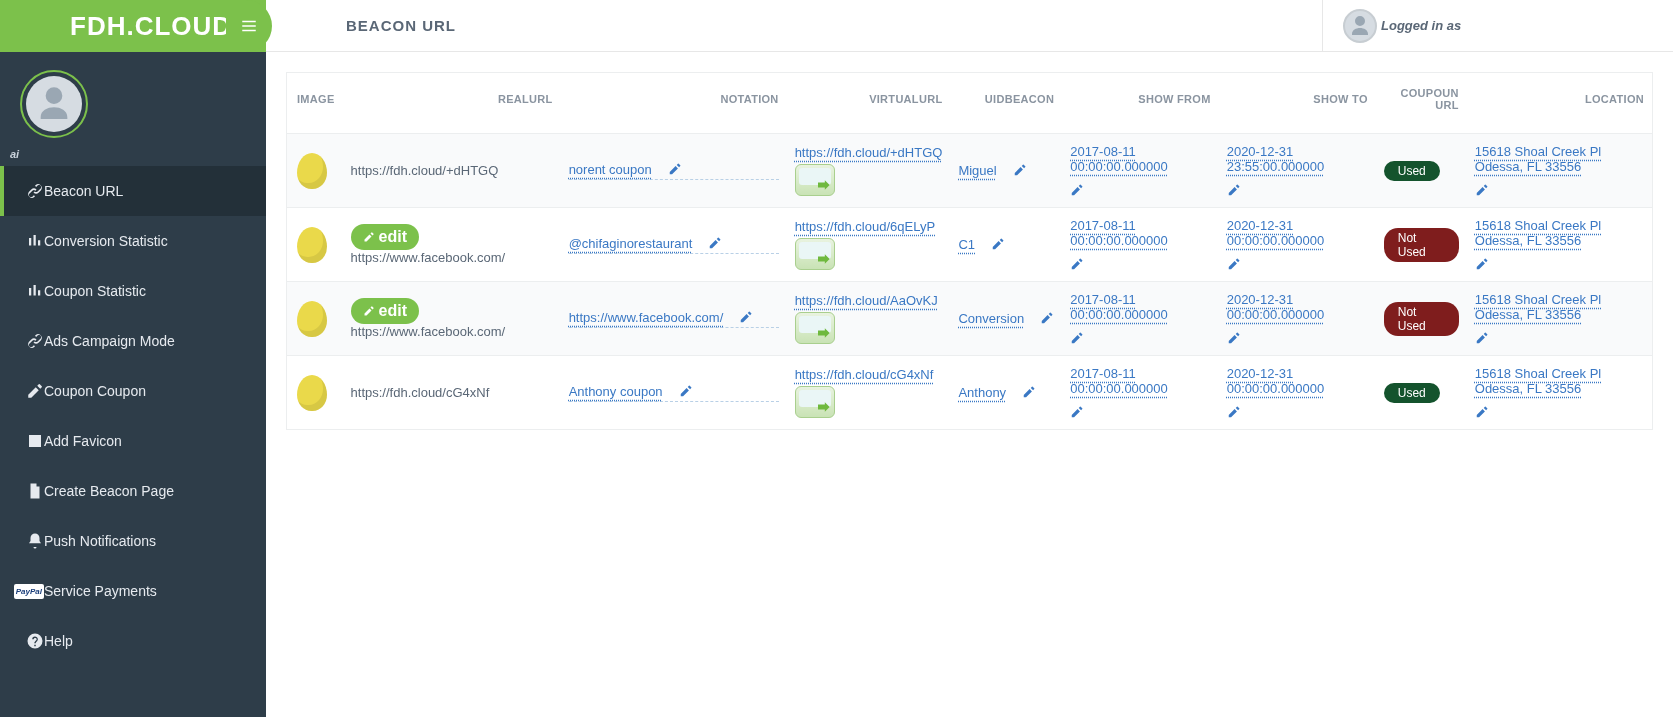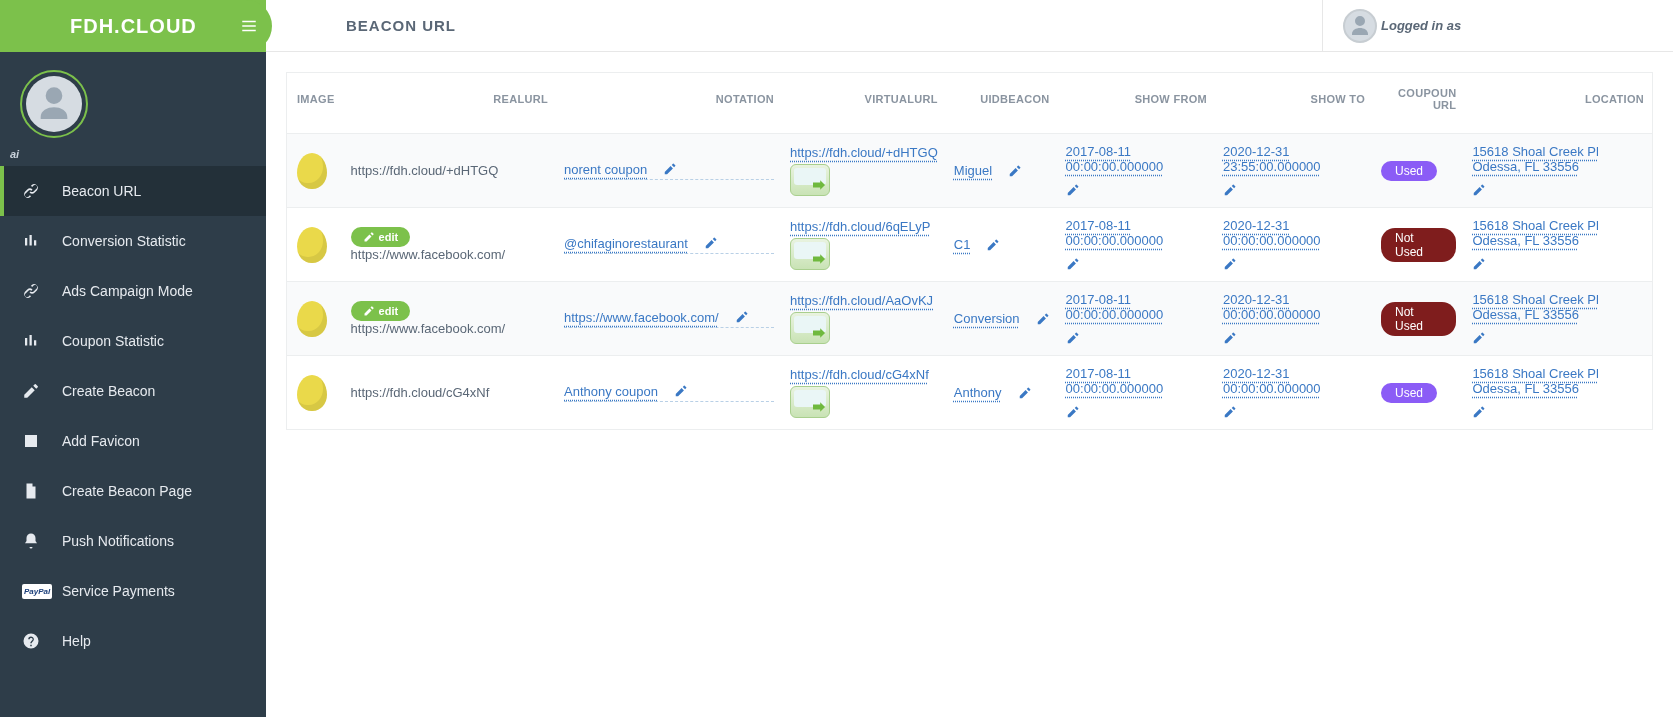--- a/index.html
+++ b/index.html
@@ -1,59 +1,59 @@
 <!DOCTYPE html>
 <html><head>
 <meta charset="utf-8">
 <style>
 *{margin:0;padding:0;box-sizing:border-box}
 body{font-family:Arial,Helvetica,sans-serif;font-size:13px;color:#5a6776;background:#fff}
 .app{display:flex;min-height:717px}
 .sidebar{width:266px;background:#2e3d49;color:#fff;flex-shrink:0}
 .brand-wrap{background:#7cc14b;height:52px;display:flex;align-items:center;padding-left:70px;position:relative}
-.brand{font-size:20px;font-weight:800;letter-spacing:1px;color:#fff}
+.brand{font-size:26px;font-weight:800;letter-spacing:1px;color:#fff}
 .toggle{position:absolute;right:-6px;top:0;height:52px;width:46px;display:flex;align-items:center;justify-content:center;background:#7cc14b;border-top-right-radius:30px;border-bottom-right-radius:30px}
 .toggle svg{width:22px;height:18px;fill:#fff}
 .avatar-wrap{display:flex;justify-content:flex-start;padding:18px 0 10px 20px}
 .avatar-ring{width:68px;height:68px;border-radius:50%;border:2px solid #7cc14b;display:flex;align-items:center;justify-content:center;background:#2e3d49}
 .avatar-inner{width:56px;height:56px;border-radius:50%;background:#d6dce2;display:flex;align-items:center;justify-content:center}
 .avatar-inner svg{width:40px;height:40px;fill:#9aa7b3}
 .ai{font-size:11px;font-weight:700;color:#c9d2db;padding-left:10px;padding-bottom:6px;font-style:italic}
 .nav-item{display:flex;align-items:center;height:50px;padding:0 22px;color:#e6eaef;font-size:14px;cursor:pointer}
 .nav-item.active{background:#233039;border-left:4px solid #7cc14b;padding-left:18px}
-.nav-ico{width:22px;display:flex;align-items:center;justify-content:flex-start;margin-right:18px}
+.nav-ico{width:22px;display:flex;align-items:center;justify-content:flex-end;}
 .nav-ico svg{width:18px;height:18px;fill:#e6eaef}
 .main{flex:1;display:flex;flex-direction:column;background:#fff;min-width:0}
 .topbar{height:52px;border-bottom:1px solid #e7e7e7;display:flex;align-items:center}
 .topbar-left{flex:1;border-right:1px solid #e7e7e7;height:100%;display:flex;align-items:center;padding-left:80px}
 .page-title{font-size:15px;font-weight:700;color:#5a6776;letter-spacing:1px}
 .topbar-right{width:350px;height:100%;display:flex;align-items:center;padding-left:20px;gap:4px}
 .top-avatar{width:34px;height:34px;border-radius:50%;border:2px solid #c7cdd2;background:#d6dce2;display:flex;align-items:center;justify-content:center}
 .top-avatar svg{width:24px;height:24px;fill:#9aa7b3}
 .logged{font-weight:700;font-style:italic;color:#5a6776}
 .content{padding:20px}
 .card{background:#fff;border:1px solid #eceeef}
 table{width:100%;border-collapse:collapse}
 th{text-align:right;font-size:11px;font-weight:700;color:#8a94a0;padding:14px 8px 22px;letter-spacing:0.3px}
 th:first-child{padding-left:10px}
 td{padding:10px 8px;font-size:13px;color:#5a6776;vertical-align:middle;border-top:1px solid #eceeef}
 td:first-child{padding-left:10px}
 tr:nth-child(odd) td{background:#f9fafb}
 .bean{width:30px;height:36px;background:#ead94a;border-radius:50% 50% 48% 48%/55% 55% 45% 45%;box-shadow:inset -4px -6px 0 rgba(0,0,0,.08)}
-.edit-btn{background:#7cc14b;color:#fff;font-weight:700;font-size:11px;border-radius:16px;padding:4px 12px;display:inline-flex;align-items:center;gap:4px;margin-right:8px;cursor:pointer}
+.edit-btn{background:#7cc14b;color:#fff;font-weight:700;font-size:16px;border-radius:16px;padding:4px 12px;display:inline-flex;align-items:center;gap:4px;margin-right:8px;cursor:pointer}
 .edit-btn svg{width:12px;height:12px;fill:#fff}
 .link{color:#3a78c4;text-decoration:underline dotted;text-underline-offset:4px;cursor:pointer}
-.link-row{display:inline-flex;align-items:center;gap:16px}
+.link-row{display:inline-flex;align-items:flex-start;gap:16px}
 .ed-ico{width:14px;height:14px;fill:#3a78c4;cursor:pointer}
 .virt{display:flex;flex-direction:column;gap:4px}
 .virt-img{width:40px;height:32px;border-radius:6px;background:linear-gradient(#e9f3e0,#c9e3b5);border:1px solid #a9cf8e;position:relative;overflow:hidden}
 .virt-img::before{content:"";position:absolute;inset:3px 3px 10px 3px;background:#eaf6f6;border-radius:3px}
 .virt-img::after{content:"";position:absolute;right:4px;bottom:4px;width:12px;height:12px;background:#6fb93e;clip-path:polygon(0 30%,60% 30%,60% 10%,100% 50%,60% 90%,60% 70%,0 70%)}
 .badge{border-radius:14px;padding:3px 14px;color:#fff;font-size:12px;display:inline-block}
-.badge.used{background:#8b5cf6}
+.badge.used{background:#14532d}
 .badge.notused{background:#7f1d1d}
 .cell-stack{display:flex;flex-direction:column;gap:9px}
 .real-cell{display:flex;align-items:center;flex-wrap:wrap}
 .notation-underline{border-bottom:1px dashed #b9d0e6;padding-bottom:2px;display:inline-block;min-width:210px}
 </style>
 </head>
 <body>
 
 <div class="app">
   <aside class="sidebar">
@@ -88,40 +88,40 @@
           <span class="nav-ico">
             <svg viewBox="0 0 24 24">
               <path d="M4 18h3V8H4zM10 18h3V4h-3zM16 18h3v-7h-3z"></path>
             </svg>
           </span>
           <span>Conversion Statistic</span>
         </div>
         <div class="nav-item">
           <span class="nav-ico">
             <svg viewBox="0 0 24 24">
+              <path d="M4 18h3V8H4zM10 18h3V4h-3zM16 18h3v-7h-3z"></path>
+            </svg>
+          </span>
+          <span>Coupon Statistic</span>
+        </div>
+        <div class="nav-item">
+          <span class="nav-ico">
+            <svg viewBox="0 0 24 24">
               <path d="M10 14a5 5 0 0 0 7 0l3-3a5 5 0 0 0-7-7l-1 1 1.5 1.5 1-1a3 3 0 1 1 4 4l-3 3a3 3 0 0 1-4 0zM14 10a5 5 0 0 0-7 0l-3 3a5 5 0 0 0 7 7l1-1-1.5-1.5-1 1a3 3 0 1 1-4-4l3-3a3 3 0 0 1 4 0z"></path>
             </svg>
           </span>
           <span>Ads Campaign Mode</span>
         </div>
         <div class="nav-item">
           <span class="nav-ico">
             <svg viewBox="0 0 24 24">
-              <path d="M4 18h3V8H4zM10 18h3V4h-3zM16 18h3v-7h-3z"></path>
-            </svg>
-          </span>
-          <span>Coupon Statistic</span>
-        </div>
-        <div class="nav-item">
-          <span class="nav-ico">
-            <svg viewBox="0 0 24 24">
               <path d="M3 17v4h4L17 11l-4-4zM21 7l-2 2-4-4 2-2a1 1 0 0 1 1.4 0L21 5.6A1 1 0 0 1 21 7z"></path>
             </svg>
           </span>
-          <span>Create Beacon</span>
+          <span>Coupon Coupon</span>
         </div>
         <div class="nav-item">
           <span class="nav-ico">
             <svg viewBox="0 0 24 24">
               <path d="M4 4h16v16H4zM6 16l3-4 2 2 3-4 4 6z"></path>
             </svg>
           </span>
           <span>Add Favicon</span>
         </div>
         <div class="nav-item">

